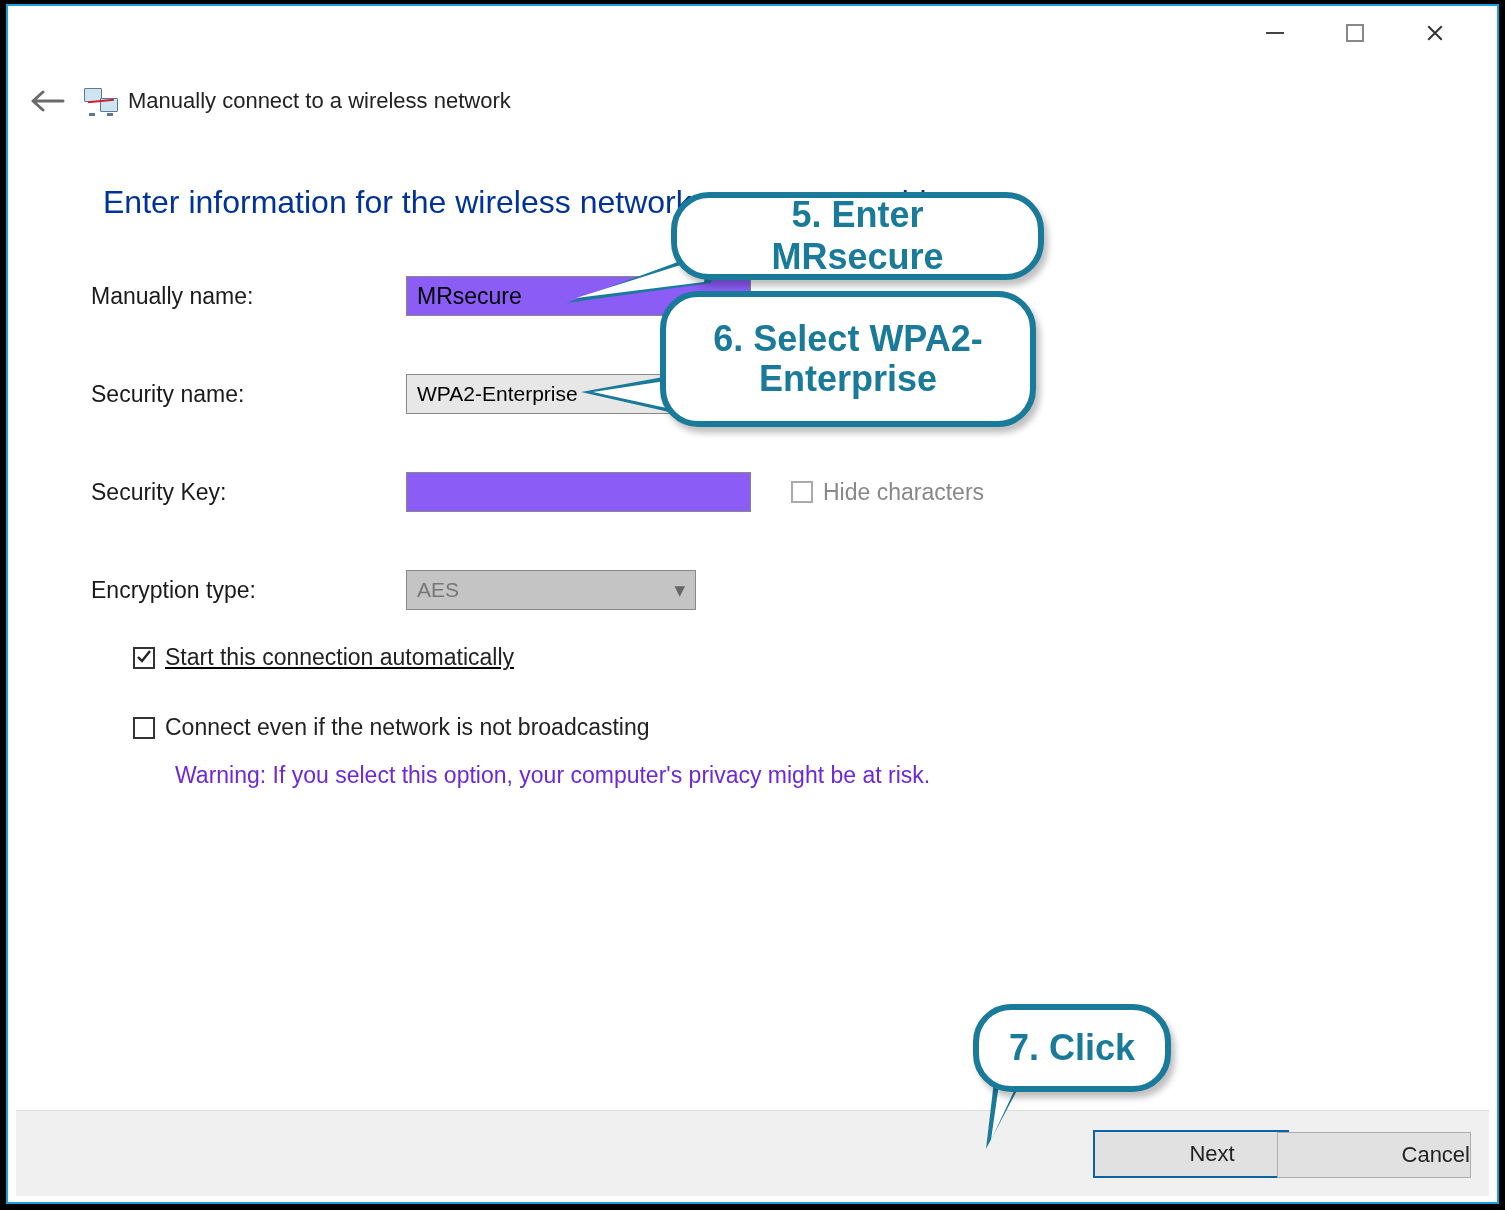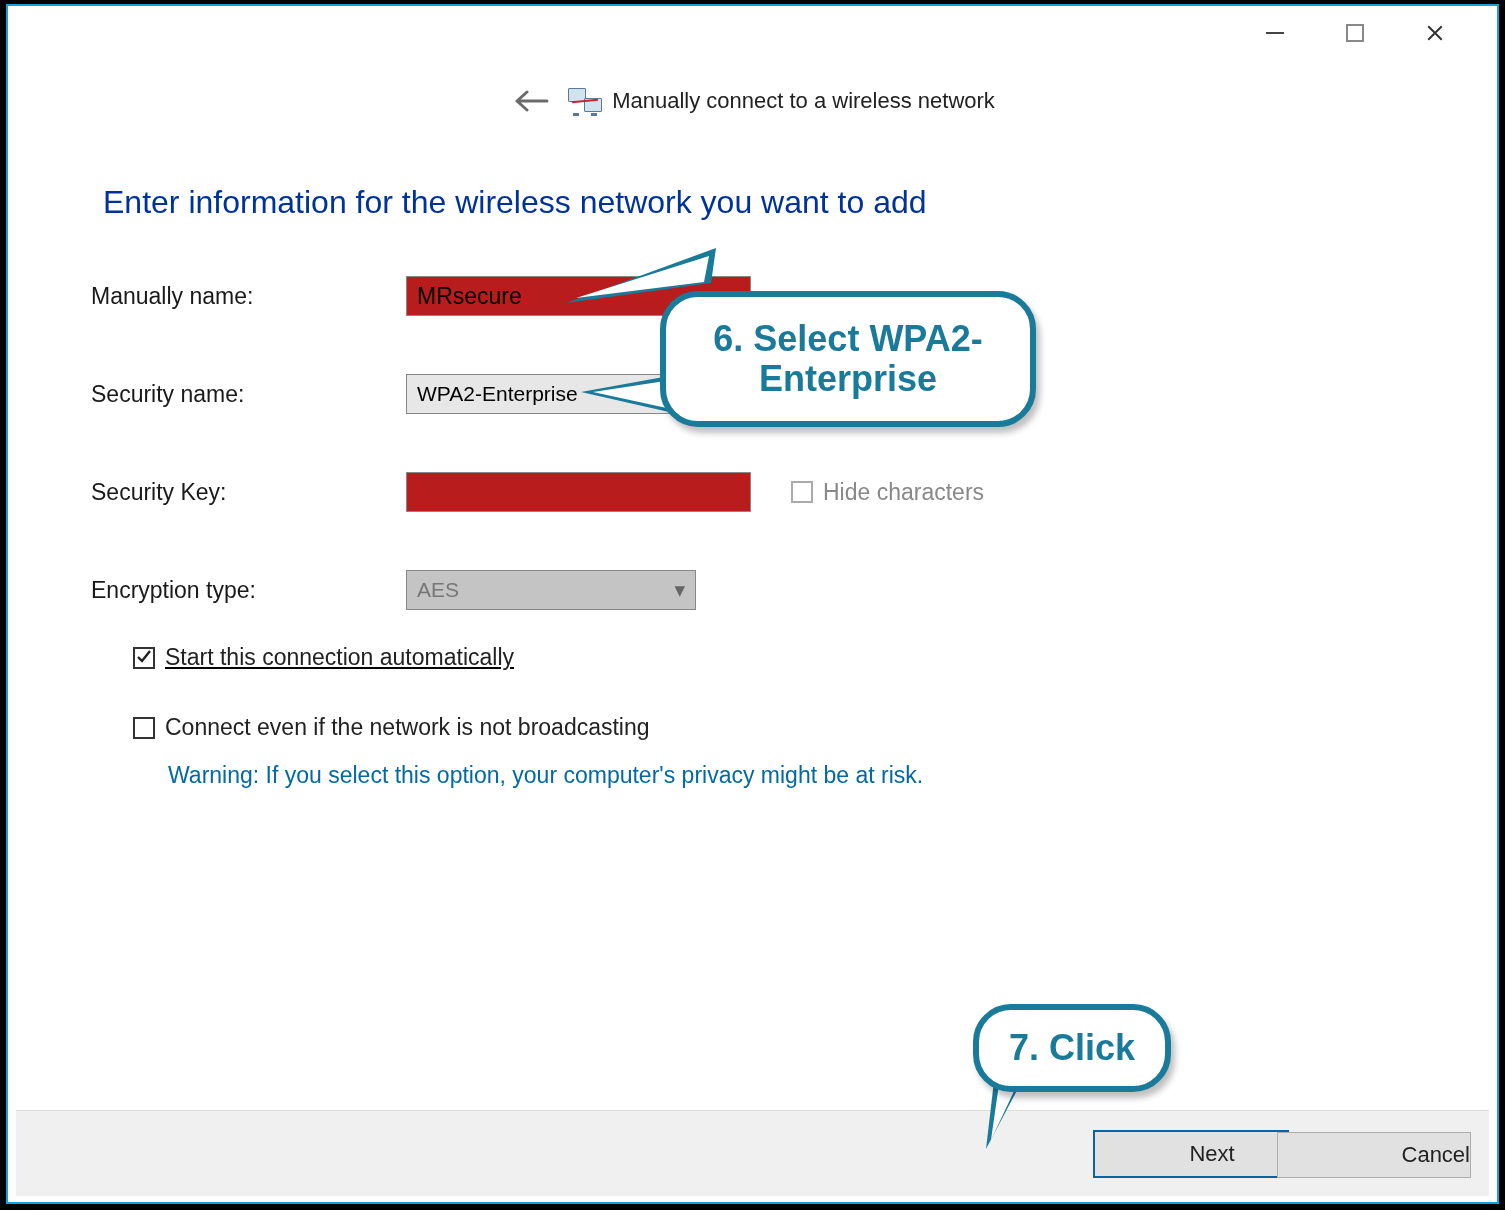--- a/index.html
+++ b/index.html
@@ -49,21 +49,20 @@
 .win-close svg { width: 18px; height: 18px; }
 
 .header-row {
   position: absolute;
   top: 72px;
   left: 20px;
   right: 20px;
   height: 50px;
   display: flex;
   align-items: center;
-  justify-content: center;
 }
 .back-arrow {
   width: 44px; height: 44px;
   display: flex; align-items: center; justify-content: center;
   color: #6b6b6b;
   margin-right: 14px;
 }
 .back-arrow svg { width: 34px; height: 22px; }
 .wiz-icon {
   width: 34px; height: 30px; position: relative;
@@ -108,21 +107,21 @@
 }
 .flabel {
   width: 315px;
   font-size: 23px;
   color: #1a1a1a;
 }
 .tbox {
   width: 345px;
   height: 40px;
   border: 1px solid #888;
-  background: #b91c1c;
+  background: #8b5cf6;
   font-size: 23px;
   padding: 0 10px;
   box-sizing: border-box;
   display: flex;
   align-items: center;
 }
 .select-like {
   width: 290px;
   height: 40px;
   border: 1px solid #888;
@@ -149,21 +148,21 @@
 }
 .chk.disabled { border-color:#aaa; }
 .chk .tick { display:none; }
 .chk.checked .tick { display:block; }
 .chk .tick svg{ width:16px; height:16px; }
 .chk-label { font-size:23px; color:#222; }
 .chk-label.disabled { color:#888; }
 
 .auto-row { position:absolute; left:127px; top:640px; display:flex; align-items:center;text-decoration:underline; }
 .broadcast-row { position:absolute; left:127px; top:710px; display:flex; align-items:center; }
-.warning-row { position:absolute; left:162px; top:758px; font-size:23px; color:#0369a1; }
+.warning-row { position:absolute; left:169px; top:758px; font-size:23px; color:#6d28d9; }
 
 .footer {
   position: absolute;
   left: 10px; right: 10px; bottom: 8px;
   height: 85px;
   background: #f0f0f0;
   border-top: 1px solid #ddd;
 }
 .btn {
   position:absolute; bottom:18px;
@@ -301,20 +300,23 @@
     </div>
     <div class="btn cancel">
       <span>Cancel</span>
     </div>
   </div>
 
   <svg class="callout-tail" style="left:560px; top:244px; width:160px; height:60px;">
     <polygon points="0,55 145,35 150,0" fill="#1a7a9a"></polygon>
     <polygon points="10,50 138,34 143,8" fill="#fff"></polygon>
   </svg>
+  <div class="callout c5">
+    <span>5. Enter MRsecure</span>
+  </div>
 
   <svg class="callout-tail" style="left:575px; top:368px; width:120px; height:50px;">
     <polygon points="0,20 110,45 110,0" fill="#1a7a9a"></polygon>
     <polygon points="12,20 104,40 104,6" fill="#fff"></polygon>
   </svg>
   <div class="callout c6">
     <span>6. Select WPA2-Enterprise</span>
   </div>
 
   <svg class="callout-tail" style="left:970px; top:1060px; width:70px; height:90px;">

